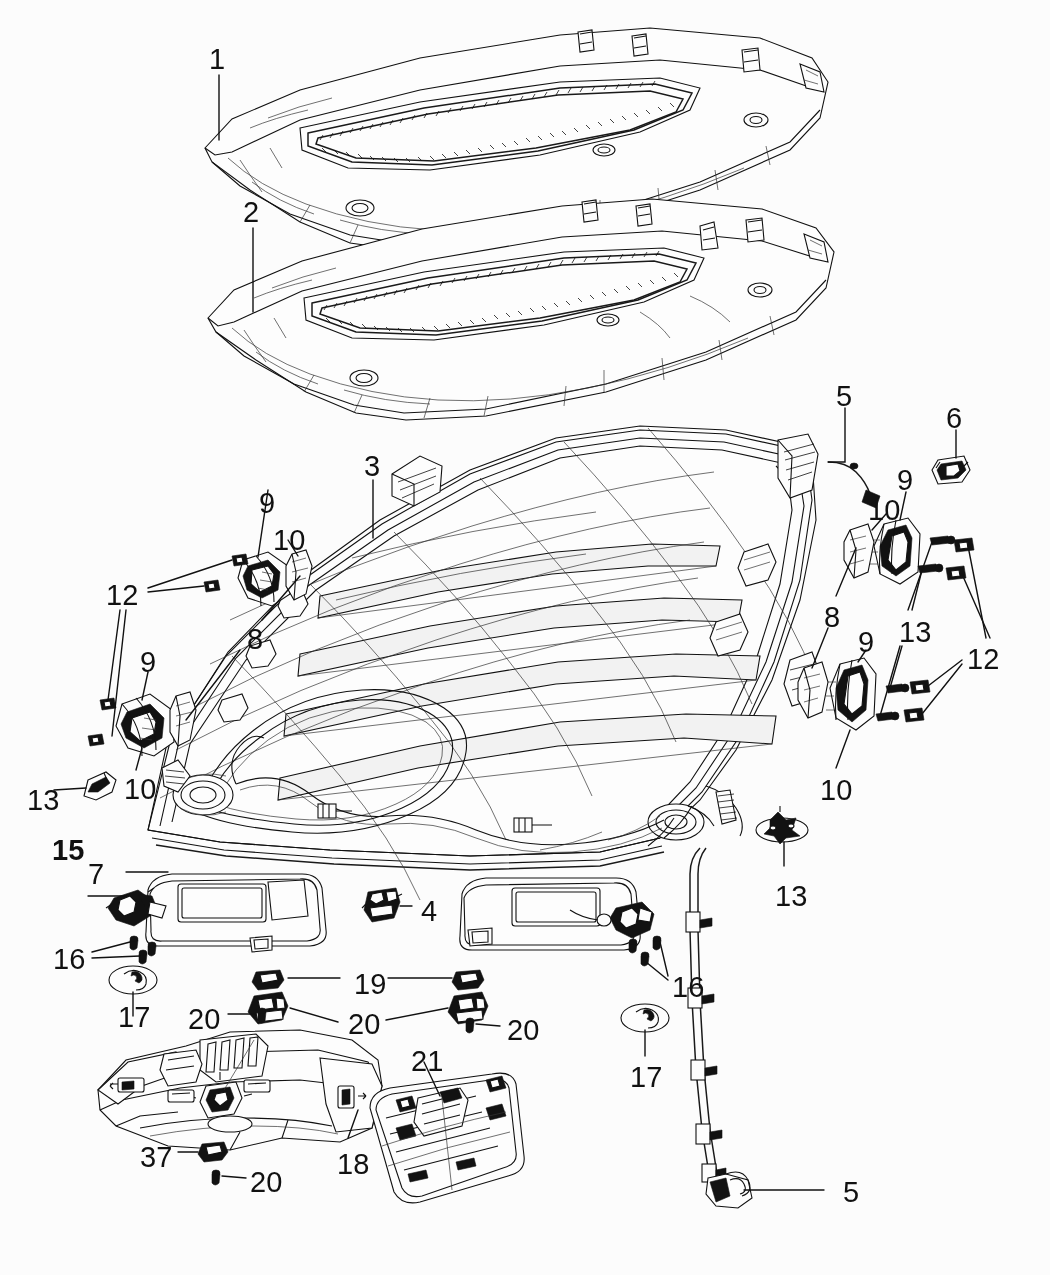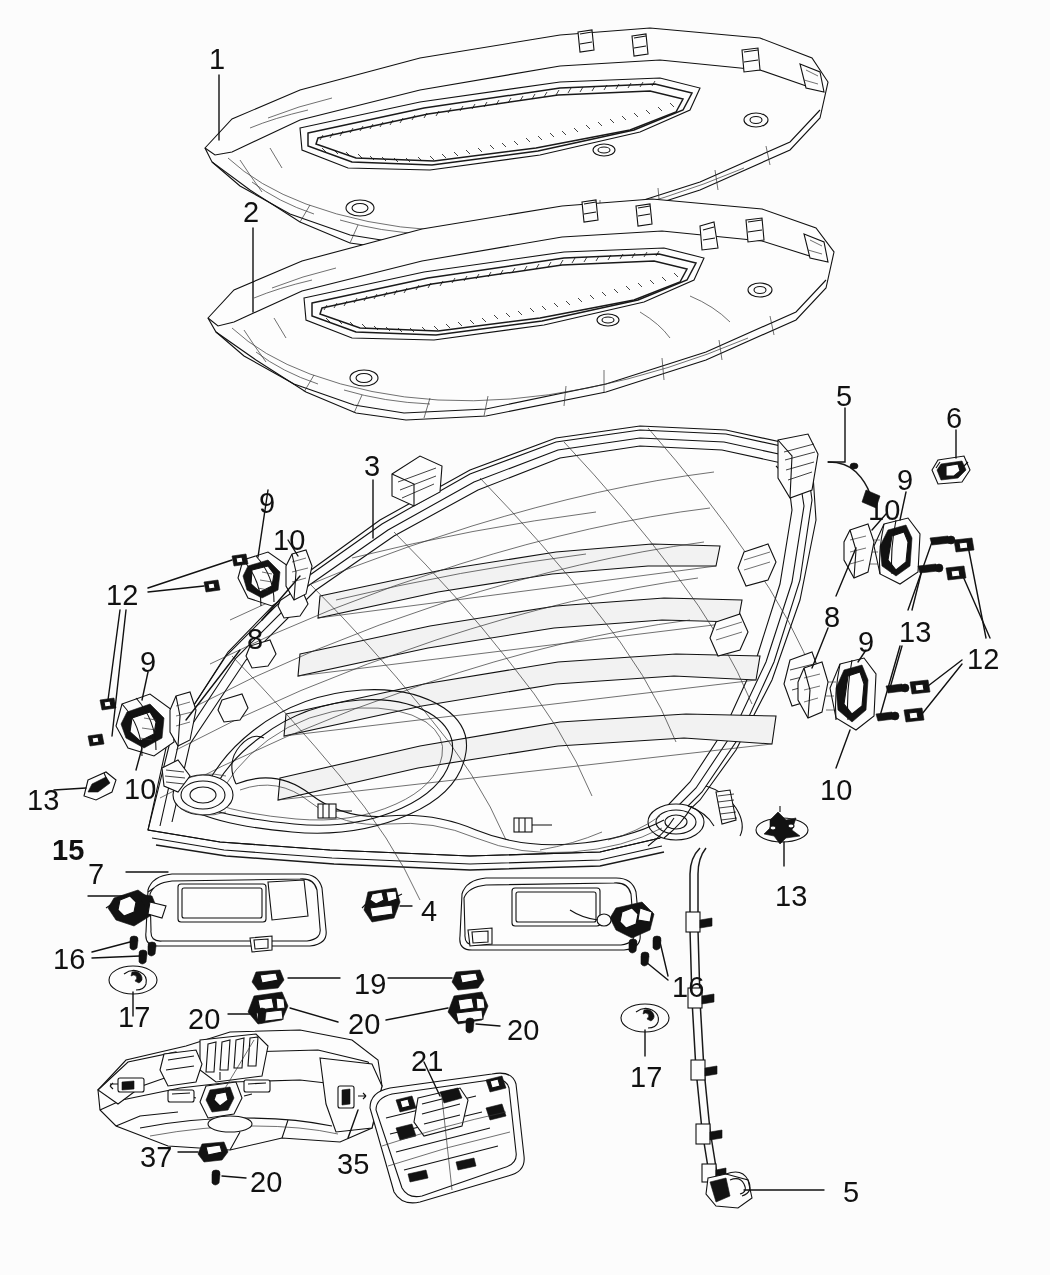--- a/index.html
+++ b/index.html
@@ -667,16 +667,16 @@
   <div class="callout" style="left:53px;  top:945px;">16</div>
   <div class="callout" style="left:672px; top:973px;">16</div>
   <div class="callout" style="left:118px; top:1003px;">17</div>
   <div class="callout" style="left:630px; top:1063px;">17</div>
   <div class="callout" style="left:354px; top:970px;">19</div>
   <div class="callout" style="left:348px; top:1010px;">20</div>
   <div class="callout" style="left:188px; top:1005px;">20</div>
   <div class="callout" style="left:507px; top:1016px;">20</div>
   <div class="callout" style="left:250px; top:1168px;">20</div>
   <div class="callout" style="left:411px; top:1047px;">21</div>
-  <div class="callout" style="left:337px; top:1150px;">35</div>
+  <div class="callout" style="left:337px; top:1150px;">18</div>
   <div class="callout" style="left:140px; top:1143px;">37</div>
 
 </div>
 
 </body></html>

